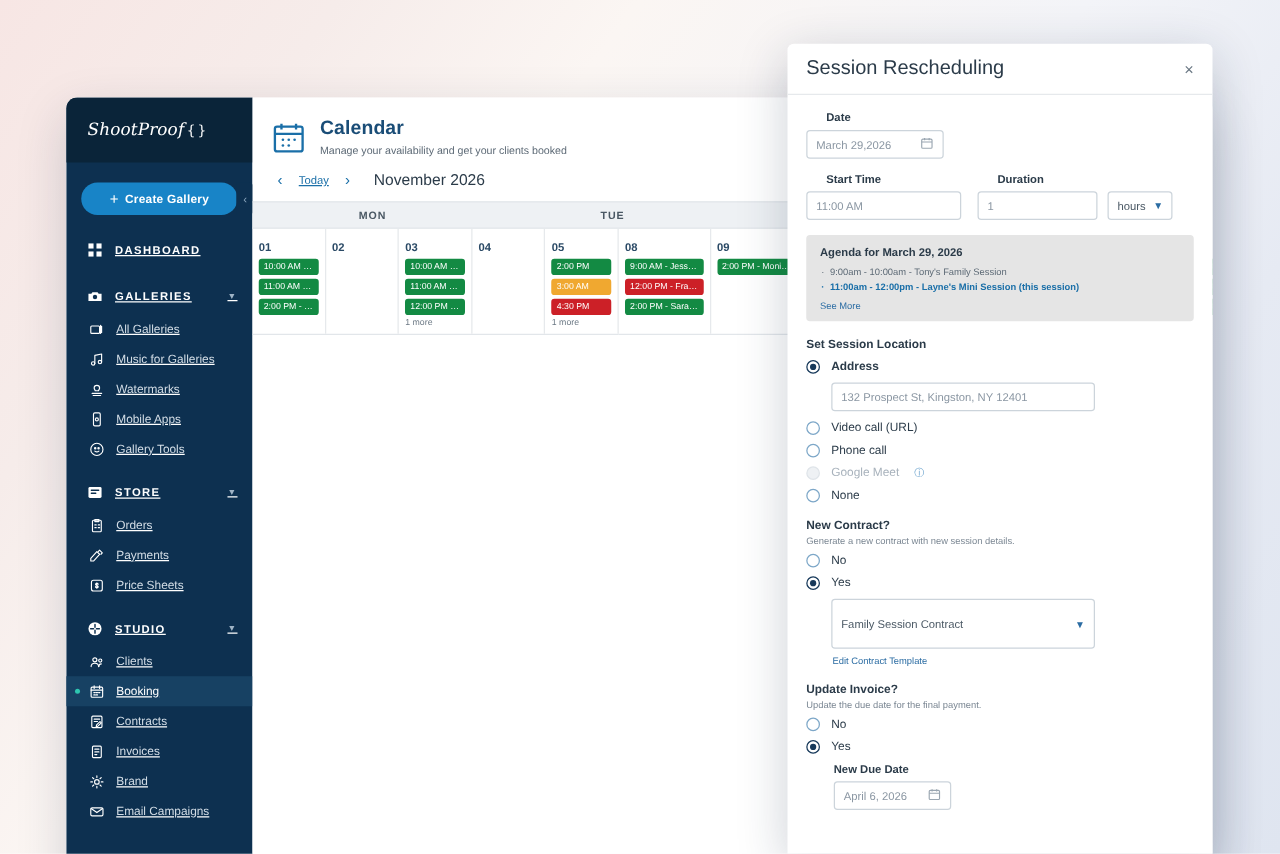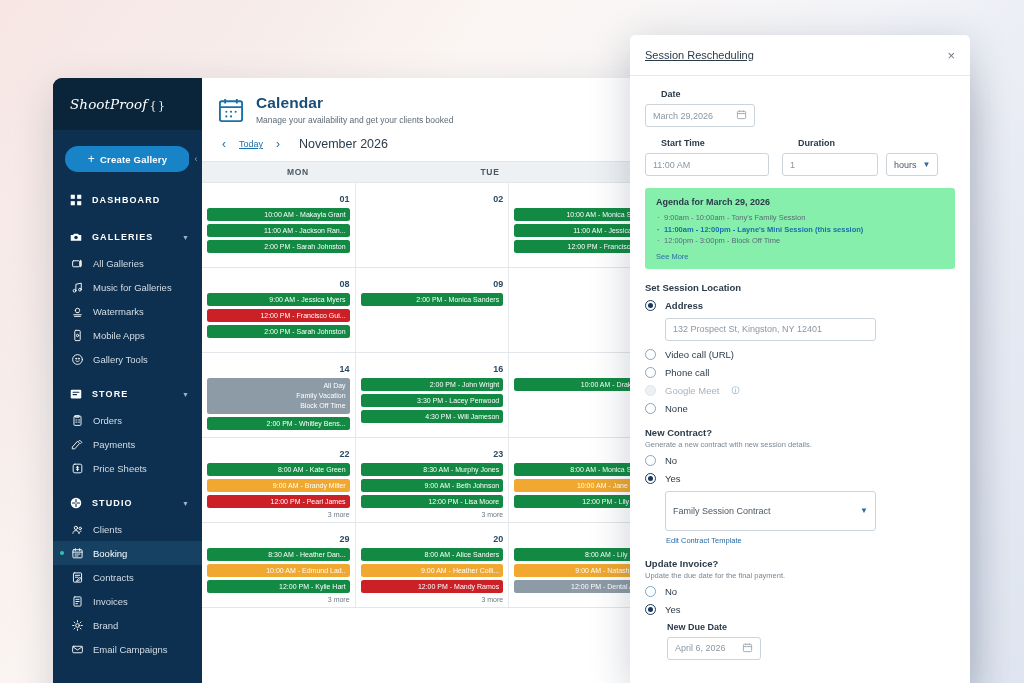--- a/index.html
+++ b/index.html
@@ -49,21 +49,21 @@
 
   .create-gallery {
     margin: 16px 12px 14px; height: 26px;
     background: #1884c7; border-radius: 13px;
     display: flex; align-items: center; justify-content: center;
     gap: 5px; cursor: pointer;
     font-size: 9.5px; font-weight: bold; color: #fff; letter-spacing: .2px;
   }
   .create-gallery .plus { font-size: 12px; font-weight: normal; line-height: 1; }
 
-  .nav-group { margin-bottom: 2px; }
+  .nav-group { margin-bottom: 2px; text-decoration: underline; }
   .nav-head {
     display: flex; align-items: center; gap: 9px;
     padding: 7px 12px 7px 16px; cursor: pointer;
     font-size: 9px; font-weight: bold; letter-spacing: 1.1px; color: #fff;
   }
   .nav-head .chev { margin-left: auto; font-size: 7px; color: #9fb4c6; }
   .nav-item {
     display: flex; align-items: center; gap: 9px;
     padding: 5.5px 12px 5.5px 18px; cursor: pointer;
     font-size: 9.5px; color: #d3dde6; position: relative;
@@ -91,21 +91,21 @@
   .nav-arrow { font-size: 12px; color: #1a6fa8; cursor: pointer; line-height: 1; }
   .today-btn { font-size: 9px; color: #1a6fa8; cursor: pointer; font-weight: 500; text-decoration: underline; }
   .month-label { font-size: 12.5px; color: #2b3b49; margin-left: 6px; }
 
   .dow-row { display: flex; background: #eef1f4; border-top: 1px solid #e2e6ea; border-bottom: 1px solid #e2e6ea; }
   .dow {
     flex: 1 1 0; text-align: center; padding: 5px 0;
     font-size: 8.5px; font-weight: bold; color: #4a5864; letter-spacing: .7px;
   }
 
-  .weeks { display: flex; flex-direction: column; text-align: right; }
+  .weeks { display: flex; flex-direction: row; }
   .week { display: flex; border-bottom: 1px solid #e2e6ea; height: 85px; }
   .day {
     flex: 1 1 0; min-width: 0; border-right: 1px solid #e6e9ec;
     padding: 5px 5px 0; position: relative;
   }
   .day.other .daynum { color: #9aa6b1; }
   .daynum { font-size: 9px; font-weight: bold; color: #2b4a66; margin-bottom: 4px; display: inline-block; }
   .daynum.sel {
     background: #17395a; color: #fff; border-radius: 2px;
     padding: 1px 3px; margin-left: -2px;
@@ -131,42 +131,42 @@
     position: absolute; left: 630px; top: 35px;
     width: 340px; height: 648px;
     background: #fff; border-radius: 5px 5px 0 0;
     box-shadow: 0 10px 40px rgba(25,40,70,.22);
     overflow: hidden; display: flex; flex-direction: column;
   }
   .modal-head {
     height: 41px; flex: 0 0 41px; border-bottom: 1px solid #e6e9ec;
     display: flex; align-items: center; padding: 0 15px;
   }
-  .modal-title { font-size: 11px; color: #2b3b49; font-weight: 500; text-decoration: underline; }
+  .modal-title { font-size: 16px; color: #2b3b49; font-weight: 500; }
   .modal-close { margin-left: auto; font-size: 13px; color: #6b7884; cursor: pointer; line-height: 1; }
   .modal-body { padding: 13px 15px 0; overflow: hidden; }
 
   .fld-label { font-size: 9px; font-weight: bold; color: #2b3b49; margin-bottom: 5px; padding-left: 16px; }
   .inp {
     height: 23px; border: 1px solid #ccd4db; border-radius: 3px;
     display: flex; align-items: center; padding: 0 7px;
     font-size: 9px; color: #8b97a3; background: #fff; cursor: text;
   }
   .inp .cal-glyph { margin-left: auto; color: #9aa6b1; }
   .row2 { display: flex; gap: 13px; margin-top: 11px; }
   .row2 .col { display: flex; flex-direction: column; }
   .sel-box {
     height: 23px; border: 1px solid #ccd4db; border-radius: 3px;
     display: flex; align-items: center; padding: 0 7px; gap: 6px;
     font-size: 9px; color: #4a5864; cursor: pointer; background: #fff;
   }
   .sel-box .chev { color: #2b6ca3; font-size: 8px; }
 
   .agenda {
-    background: #86efac; border-radius: 3px;
+    background: #e5e5e5; border-radius: 3px;
     margin-top: 12px; padding: 9px 11px 8px;
   }
   .agenda-title { font-size: 9px; font-weight: bold; color: #2b3b49; margin-bottom: 5px; }
   .agenda li {
     list-style: none; font-size: 7.5px; color: #5d6a76;
     line-height: 1.55; padding-left: 8px; position: relative;
   }
   .agenda li::before { content: "·"; position: absolute; left: 1px; }
   .agenda li.hi { color: #1a6fa8; font-weight: bold; }
   .see-more { font-size: 7.5px; color: #2b6ca3; margin-top: 5px; cursor: pointer; }
@@ -520,21 +520,20 @@
           </div>
         </div>
       </div>
     </div>
 
     <div class="agenda">
       <div class="agenda-title">Agenda for March 29, 2026</div>
       <ul id="agenda-root">
           <li>9:00am - 10:00am - Tony's Family Session</li>
           <li class="hi">11:00am - 12:00pm - Layne's Mini Session (this session)</li>
-          <li>12:00pm - 3:00pm - Block Off Time</li>
         </ul>
       <div class="see-more">See More</div>
     </div>
 
     <div class="sec-title">Set Session Location</div>
     <div id="loc-root">
         <div class="radio-row">
           <span class="radio on"></span>
           <span class="radio-label bold">Address</span>
         </div>

